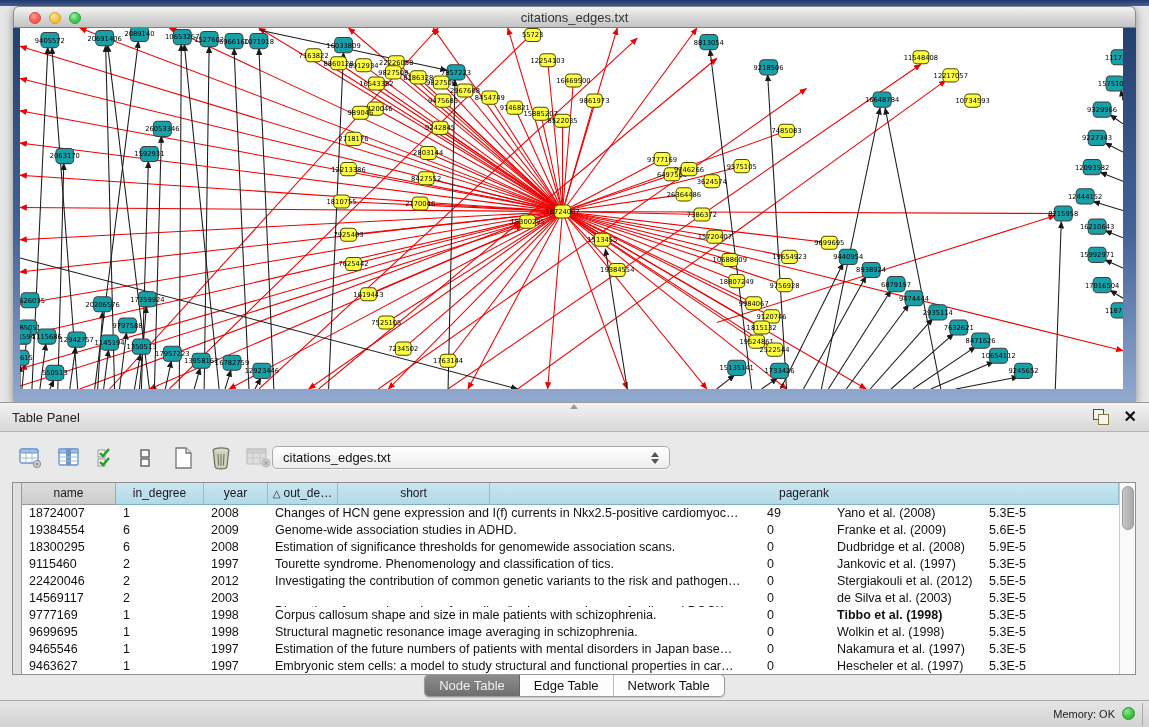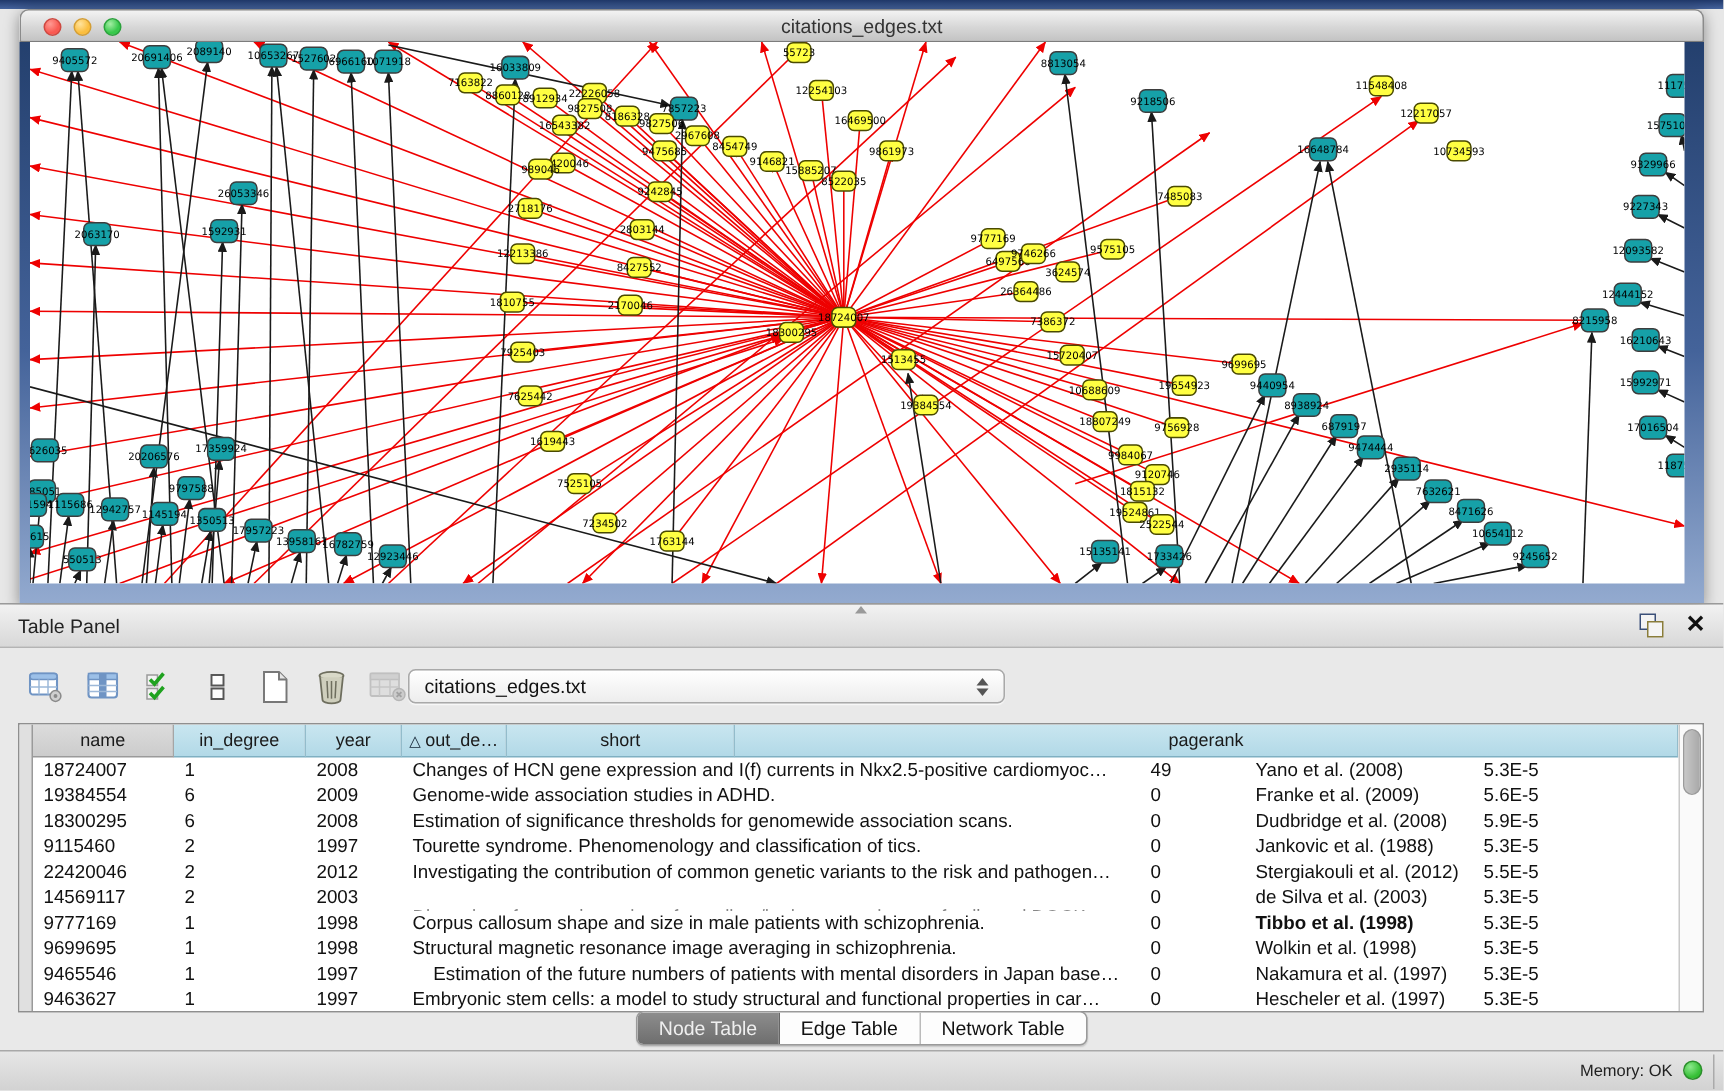--- a/index.html
+++ b/index.html
@@ -835,21 +835,21 @@
             <div class="tcell" style="width: 70px;">0</div>
             <div class="tcell" style="width: 152px;">Dudbridge et al. (2008)</div>
             <div class="tcell" style="flex: 1 1 0%;">5.9E-5</div>
           </div>
           <div class="trow">
             <div class="tcell" style="width: 94px;">9115460</div>
             <div class="tcell" style="width: 88px;">2</div>
             <div class="tcell" style="width: 64px;">1997</div>
             <div class="tcell" style="width: 492px;">Tourette syndrome. Phenomenology and classification of tics.</div>
             <div class="tcell" style="width: 70px;">0</div>
-            <div class="tcell" style="width: 152px;">Jankovic et al. (1988)</div>
+            <div class="tcell" style="width: 152px;">Jankovic et al. (1997)</div>
             <div class="tcell" style="flex: 1 1 0%;">5.3E-5</div>
           </div>
           <div class="trow">
             <div class="tcell" style="width: 94px;">22420046</div>
             <div class="tcell" style="width: 88px;">2</div>
             <div class="tcell" style="width: 64px;">2012</div>
             <div class="tcell" style="width: 492px;">Investigating the contribution of common genetic variants to the risk and pathogen…</div>
             <div class="tcell" style="width: 70px;">0</div>
             <div class="tcell" style="width: 152px;">Stergiakouli et al. (2012)</div>
             <div class="tcell" style="flex: 1 1 0%;">5.5E-5</div>
@@ -878,21 +878,21 @@
             <div class="tcell" style="width: 64px;">1998</div>
             <div class="tcell" style="width: 492px;">Structural magnetic resonance image averaging in schizophrenia.</div>
             <div class="tcell" style="width: 70px;">0</div>
             <div class="tcell" style="width: 152px;">Wolkin et al. (1998)</div>
             <div class="tcell" style="flex: 1 1 0%;">5.3E-5</div>
           </div>
           <div class="trow">
             <div class="tcell" style="width: 94px;">9465546</div>
             <div class="tcell" style="width: 88px;">1</div>
             <div class="tcell" style="width: 64px;">1997</div>
-            <div class="tcell" style="width: 492px; text-align: center;">Estimation of the future numbers of patients with mental disorders in Japan base…</div>
+            <div class="tcell" style="width: 492px;">Estimation of the future numbers of patients with mental disorders in Japan base…</div>
             <div class="tcell" style="width: 70px;">0</div>
             <div class="tcell" style="width: 152px;">Nakamura et al. (1997)</div>
             <div class="tcell" style="flex: 1 1 0%;">5.3E-5</div>
           </div>
           <div class="trow">
             <div class="tcell" style="width: 94px;">9463627</div>
             <div class="tcell" style="width: 88px;">1</div>
             <div class="tcell" style="width: 64px;">1997</div>
             <div class="tcell" style="width: 492px;">Embryonic stem cells: a model to study structural and functional properties in car…</div>
             <div class="tcell" style="width: 70px;">0</div>

